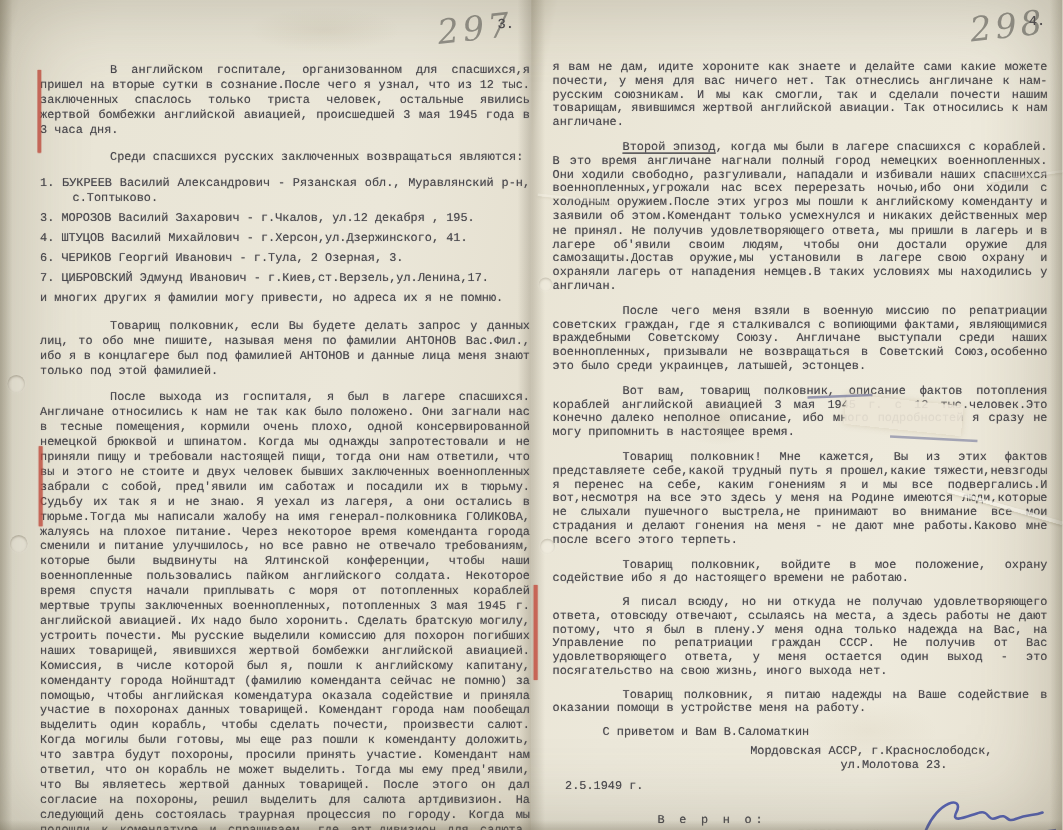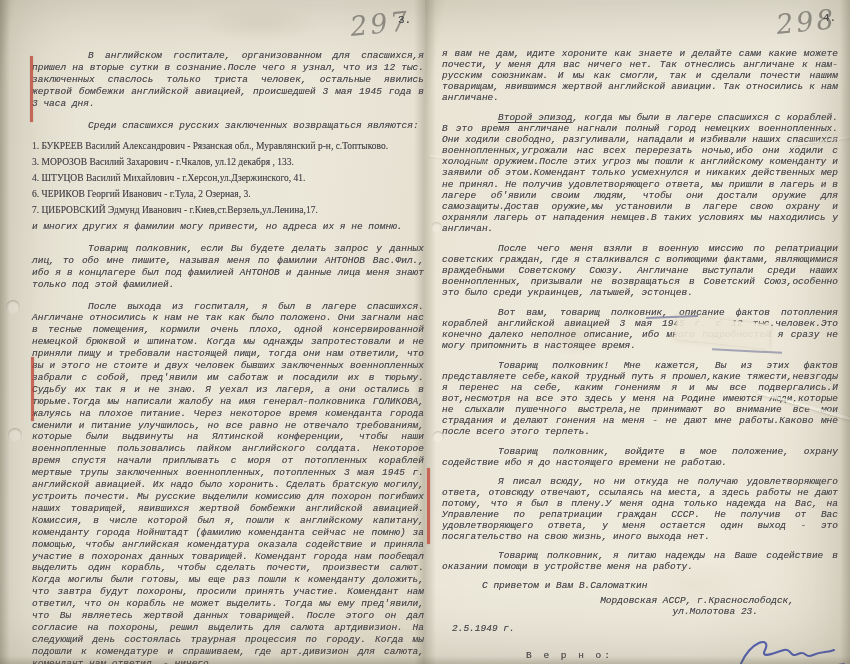--- a/index.html
+++ b/index.html
@@ -13,26 +13,26 @@
     background:linear-gradient(100deg,#d4cebb 0,#e9e4d4 4%,#ece8da 30%,#eeead c 70%,#e6e0d0 100%);
     background:linear-gradient(100deg,#d4cebb 0,#e9e4d4 4%,#ece8da 30%,#eeeadc 70%,#e6e0d0 100%);}
   .seam{position:absolute;top:0;left:414px;width:22px;height:664px;
     background:linear-gradient(90deg,rgba(90,82,64,0) 0,rgba(90,82,64,.22) 45%,rgba(120,112,92,.28) 55%,rgba(90,82,64,0) 100%);}
   .vignette{position:absolute;inset:0;box-shadow:inset 0 0 70px rgba(95,88,66,.33);pointer-events:none;}
 
   .typed{color:#4a494e;text-shadow:0 0 .6px rgba(72,70,76,.55);}
   .col{position:absolute;text-align:justify;}
   .col-left{left:32px;top:50px;width:392px;font-size:9.5px;line-height:11.9px;}
   .col-right{left:430px;top:48px;width:408px;font-size:9.5px;line-height:11.05px;}
-  .col p{margin:0 0 10px 0;font-style:italic;}
+  .col p{margin:0 0 10px 0;}
   .col-right p{margin:0 0 8px 12px;}
   .ind{text-indent:56px;}
   .u{text-decoration:underline;text-underline-offset:2px;}
   ol.plist{list-style:none;margin:0 0 2px 0;padding:0;}
-  ol.plist li{padding-left:26px;text-indent:-26px;margin:0 0 4px 0;font-family:Liberation Serif, serif;}
+  ol.plist li{padding-left:26px;text-indent:-26px;margin:0 0 4px 0;}
   .tight{margin-bottom:9px!important;}
 
   .closing{margin:2px 0 4px 52px!important;text-indent:0;}
   .addr1{text-align:right;padding-right:44px;margin:0!important;}
   .addr2{text-align:right;padding-right:80px;margin:0 0 6px 0!important;}
   .date{margin:2px 0 8px 22px!important;text-indent:0;}
   .verno{position:relative;height:38px;}
   .verno .lbl{position:absolute;left:96px;top:8px;letter-spacing:3px;}
   .verno .rank{position:absolute;left:208px;top:20px;}
   .verno svg{position:absolute;left:300px;top:-6px;}
@@ -64,21 +64,21 @@
   <div class="pencil" style="left:350px;top:8px;">297</div>
   <div class="pgnum typed" style="left:398px;top:14px;">3.</div>
   <div class="pencil" style="left:776px;top:6px;">298</div>
   <div class="pgnum typed" style="left:823px;top:12px;">4.</div>
 
   <div class="col col-left typed">
     <p class="ind">В английском госпитале, организованном для спасшихся,я пришел на вторые сутки в сознание.После чего я узнал, что из 12 тыс. заключенных спаслось только триста человек, остальные явились жертвой бомбежки английской авиацией, происшедшей 3 мая 1945 года в 3 часа дня.</p>
     <p class="ind">Среди спасшихся русских заключенных возвращаться являются:</p>
     <ol class="plist">
       <li><span>1.</span> <span>БУКРЕЕВ Василий Александрович - Рязанская обл., Муравлянский р-н, с.Топтыково.</span></li>
-      <li><span>3.</span> <span>МОРОЗОВ Василий Захарович - г.Чкалов, ул.12 декабря , 133.</span></li>
+      <li><span>3.</span> <span>МОРОЗОВ Василий Захарович - г.Чкалов, ул.12 декабря , 195.</span></li>
       <li><span>4.</span> <span>ШТУЦОВ Василий Михайлович - г.Херсон,ул.Дзержинского, 41.</span></li>
       <li><span>6.</span> <span>ЧЕРИКОВ Георгий Иванович - г.Тула, 2 Озерная, 3.</span></li>
       <li><span>7.</span> <span>ЦИБРОВСКИЙ Эдмунд Иванович - г.Киев,ст.Верзель,ул.Ленина,17.</span></li>
     </ol>
     <p>и многих других я фамилии могу привести, но адреса их я не помню.</p>
     <p class="ind">Товарищ полковник, если Вы будете делать запрос у данных лиц, то обо мне пишите, называя меня по фамилии АНТОНОВ Вас.Фил., ибо я в концлагере был под фамилией АНТОНОВ и данные лица меня знают только под этой фамилией.</p>
     <p class="ind">После выхода из госпиталя, я был в лагере спасшихся. Англичане относились к нам не так как было положено. Они загнали нас в тесные помещения, кормили очень плохо, одной консервированной немецкой брюквой и шпинатом. Когда мы однажды запротестовали и не приняли пищу и требовали настоящей пищи, тогда они нам ответили, что вы и этого не стоите и двух человек бывших заключенных военнопленных забрали с собой, пред'явили им саботаж и посадили их в тюрьму. Судьбу их так я и не знаю. Я уехал из лагеря, а они остались в тюрьме.Тогда мы написали жалобу на имя генерал-полковника ГОЛИКОВА, жалуясь на плохое питание. Через некоторое время коменданта города сменили и питание улучшилось, но все равно не отвечало требованиям, которые были выдвинуты на Ялтинской конференции, чтобы наши военнопленные пользовались пайком английского солдата. Некоторое время спустя начали приплывать с моря от потопленных кораблей мертвые трупы заключенных военнопленных, потопленных 3 мая 1945 г. английской авиацией. Их надо было хоронить. Сделать братскую могилу, устроить почести. Мы русские выделили комиссию для похорон погибших наших товарищей, явившихся жертвой бомбежки английской авиацией. Комиссия, в числе которой был я, пошли к английскому капитану, коменданту города Нойнштадт (фамилию коменданта сейчас не помню) за помощью, чтобы английская комендатура оказала содействие и приняла участие в похоронах данных товарищей. Комендант города нам пообещал выделить один корабль, чтобы сделать почести, произвести салют. Когда могилы были готовы, мы еще раз пошли к коменданту доложить, что завтра будут похороны, просили принять участие. Комендант нам ответил, что он корабль не может выделить. Тогда мы ему пред'явили, что Вы являетесь жертвой данных товарищей. После этого он дал согласие на похороны, решил выделить для салюта артдивизион. На следующий день состоялась траурная процессия по городу. Когда мы подошли к комендатуре и спрашиваем, где арт.дивизион для салюта, комендант нам ответил, - ничего</p>
   </div>
 
   <div class="col col-right typed">

